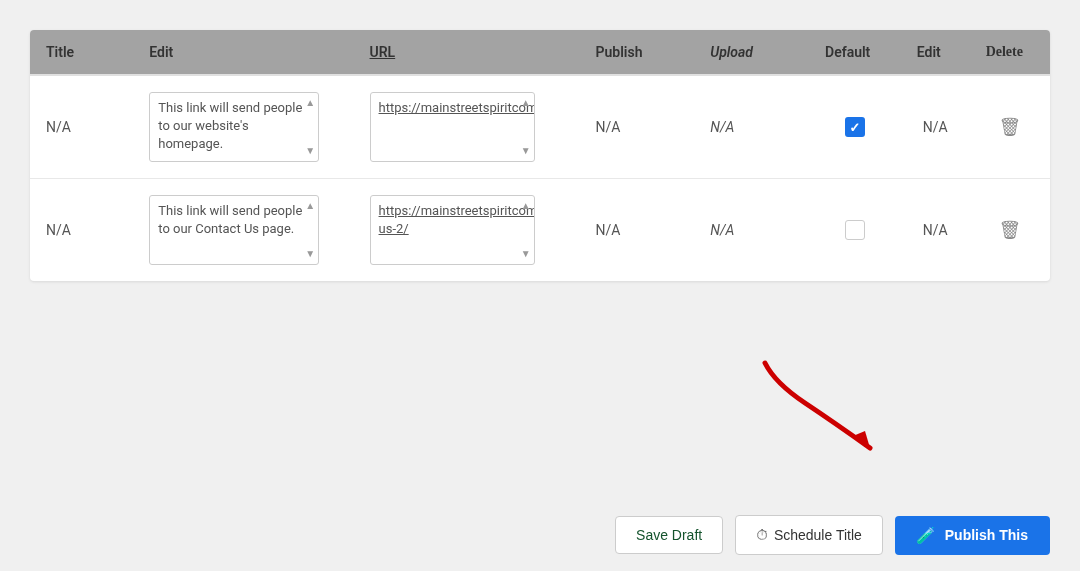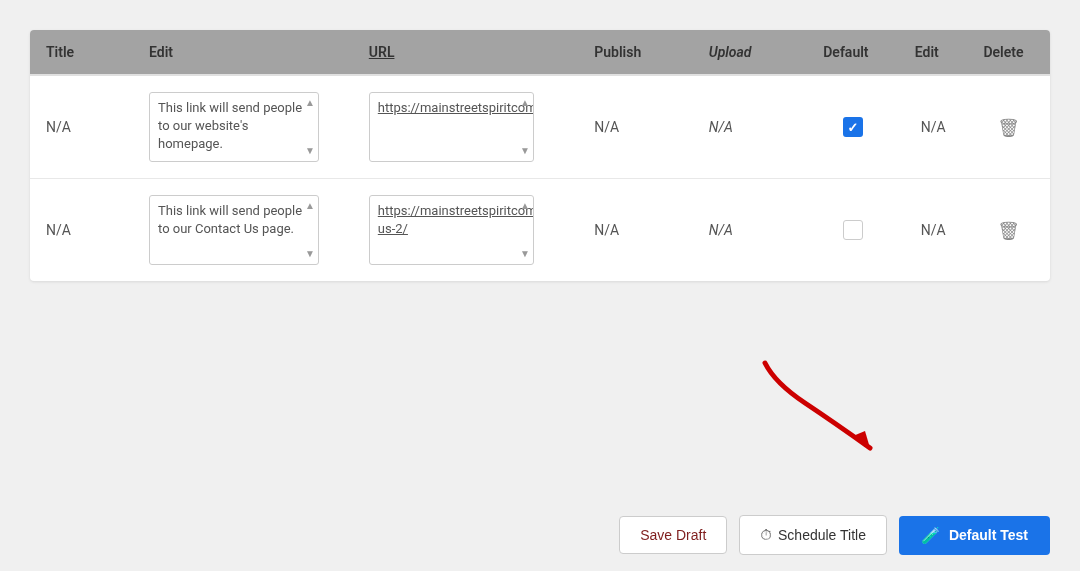--- a/index.html
+++ b/index.html
@@ -146,21 +146,21 @@
       position: relative;
       margin-top: auto;
     }
 
     .btn-save-draft {
       background: #fff;
       border: 1px solid #ccc;
       border-radius: 4px;
       padding: 10px 20px;
       font-size: 14px;
-      color: #7f1d1d;
+      color: #14532d;
       cursor: pointer;
       font-weight: 500;
     }
 
     .btn-schedule {
       background: #fff;
       border: 1px solid #ccc;
       border-radius: 4px;
       padding: 10px 20px;
       font-size: 14px;
@@ -203,21 +203,21 @@
       color: #555;
     }
 
     .col-title { width: 90px; }
     .col-text { width: 190px; }
     .col-url { width: 185px; text-decoration: underline; }
     .col-details { width: 100px; }
     .col-upload { width: 100px; font-style: italic; }
     .col-default { width: 80px; text-align: center; margin-top: 18px; }
     .col-edit { width: 60px; text-align: center; }
-    .col-delete { width: 70px; text-align: center; }
+    .col-delete { width: 70px; text-align: center; font-family: Liberation Serif, serif; }
 
     td.col-default, th.col-default,
     td.col-edit, th.col-edit,
     td.col-delete, th.col-delete {
       text-align: center;
     }
   </style>
 </head>
 <body>
 
@@ -311,16 +311,16 @@
 
 <div class="footer-wrapper">
   <div class="footer">
     <button class="btn-save-draft">Save Draft</button>
     <button class="btn-schedule">
       <span class="clock-icon">⏱</span>
       <span>Schedule Title</span>
     </button>
     <button class="btn-publish">
       <span class="flask-icon">🧪</span>
-      <span>Default Test</span>
+      <span>Publish This</span>
     </button>
   </div>
 </div>
 
 </body></html>

